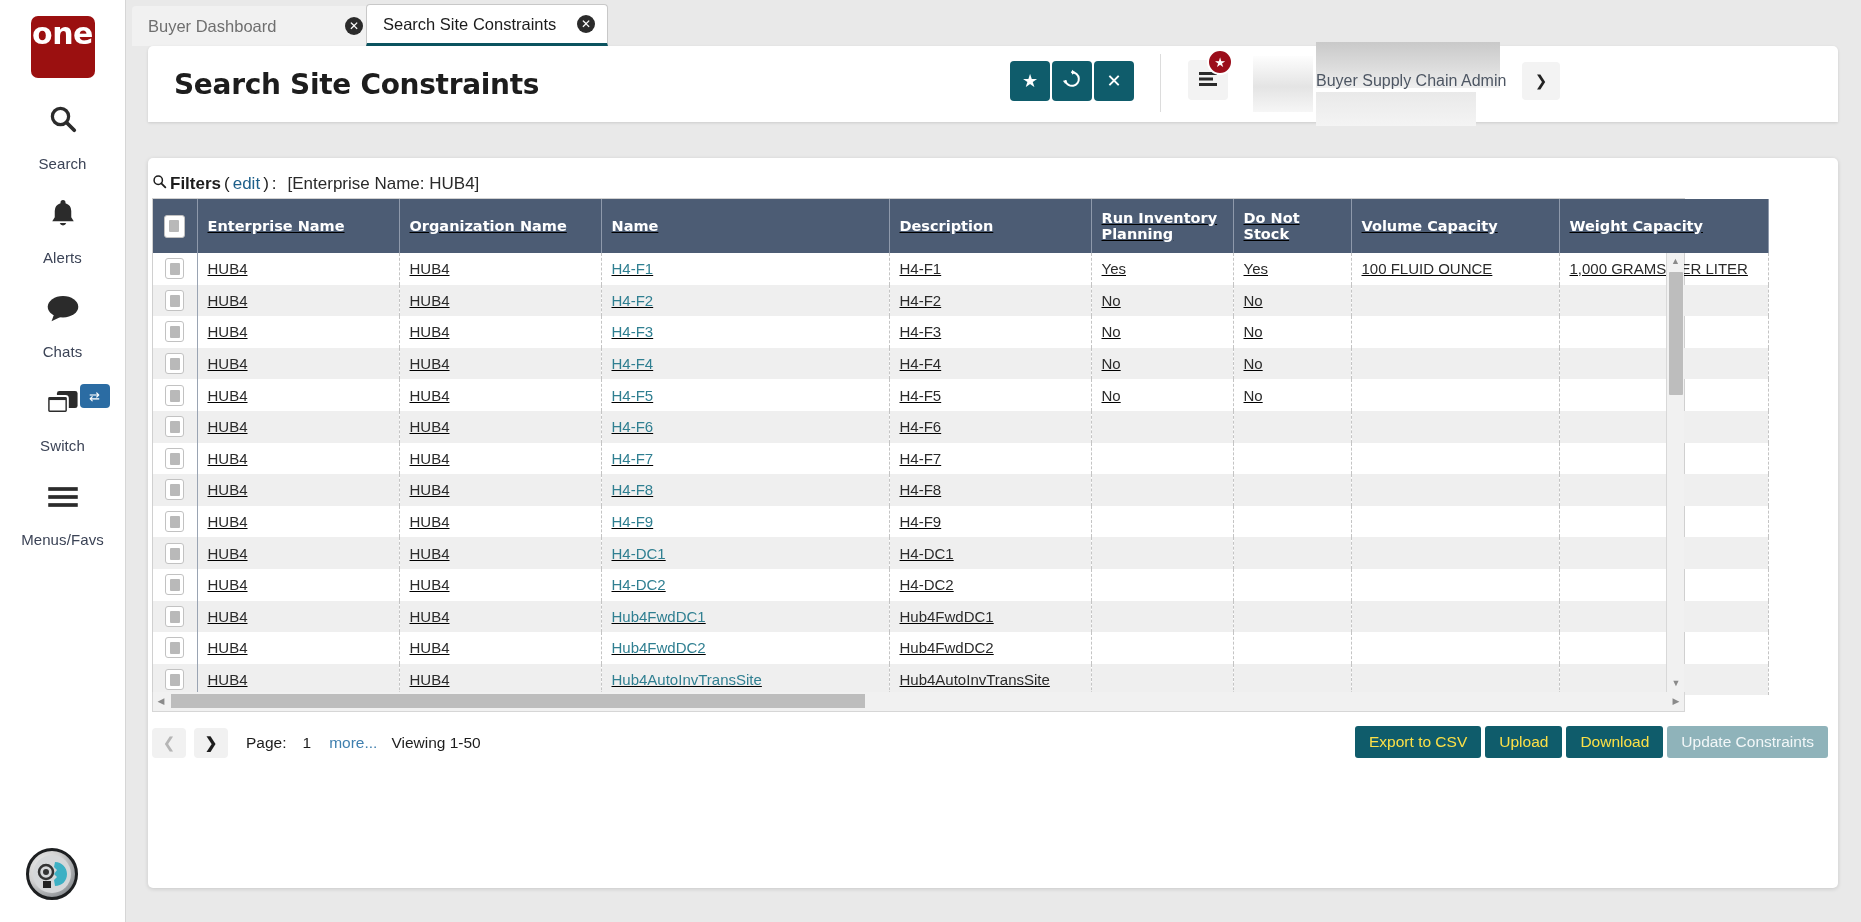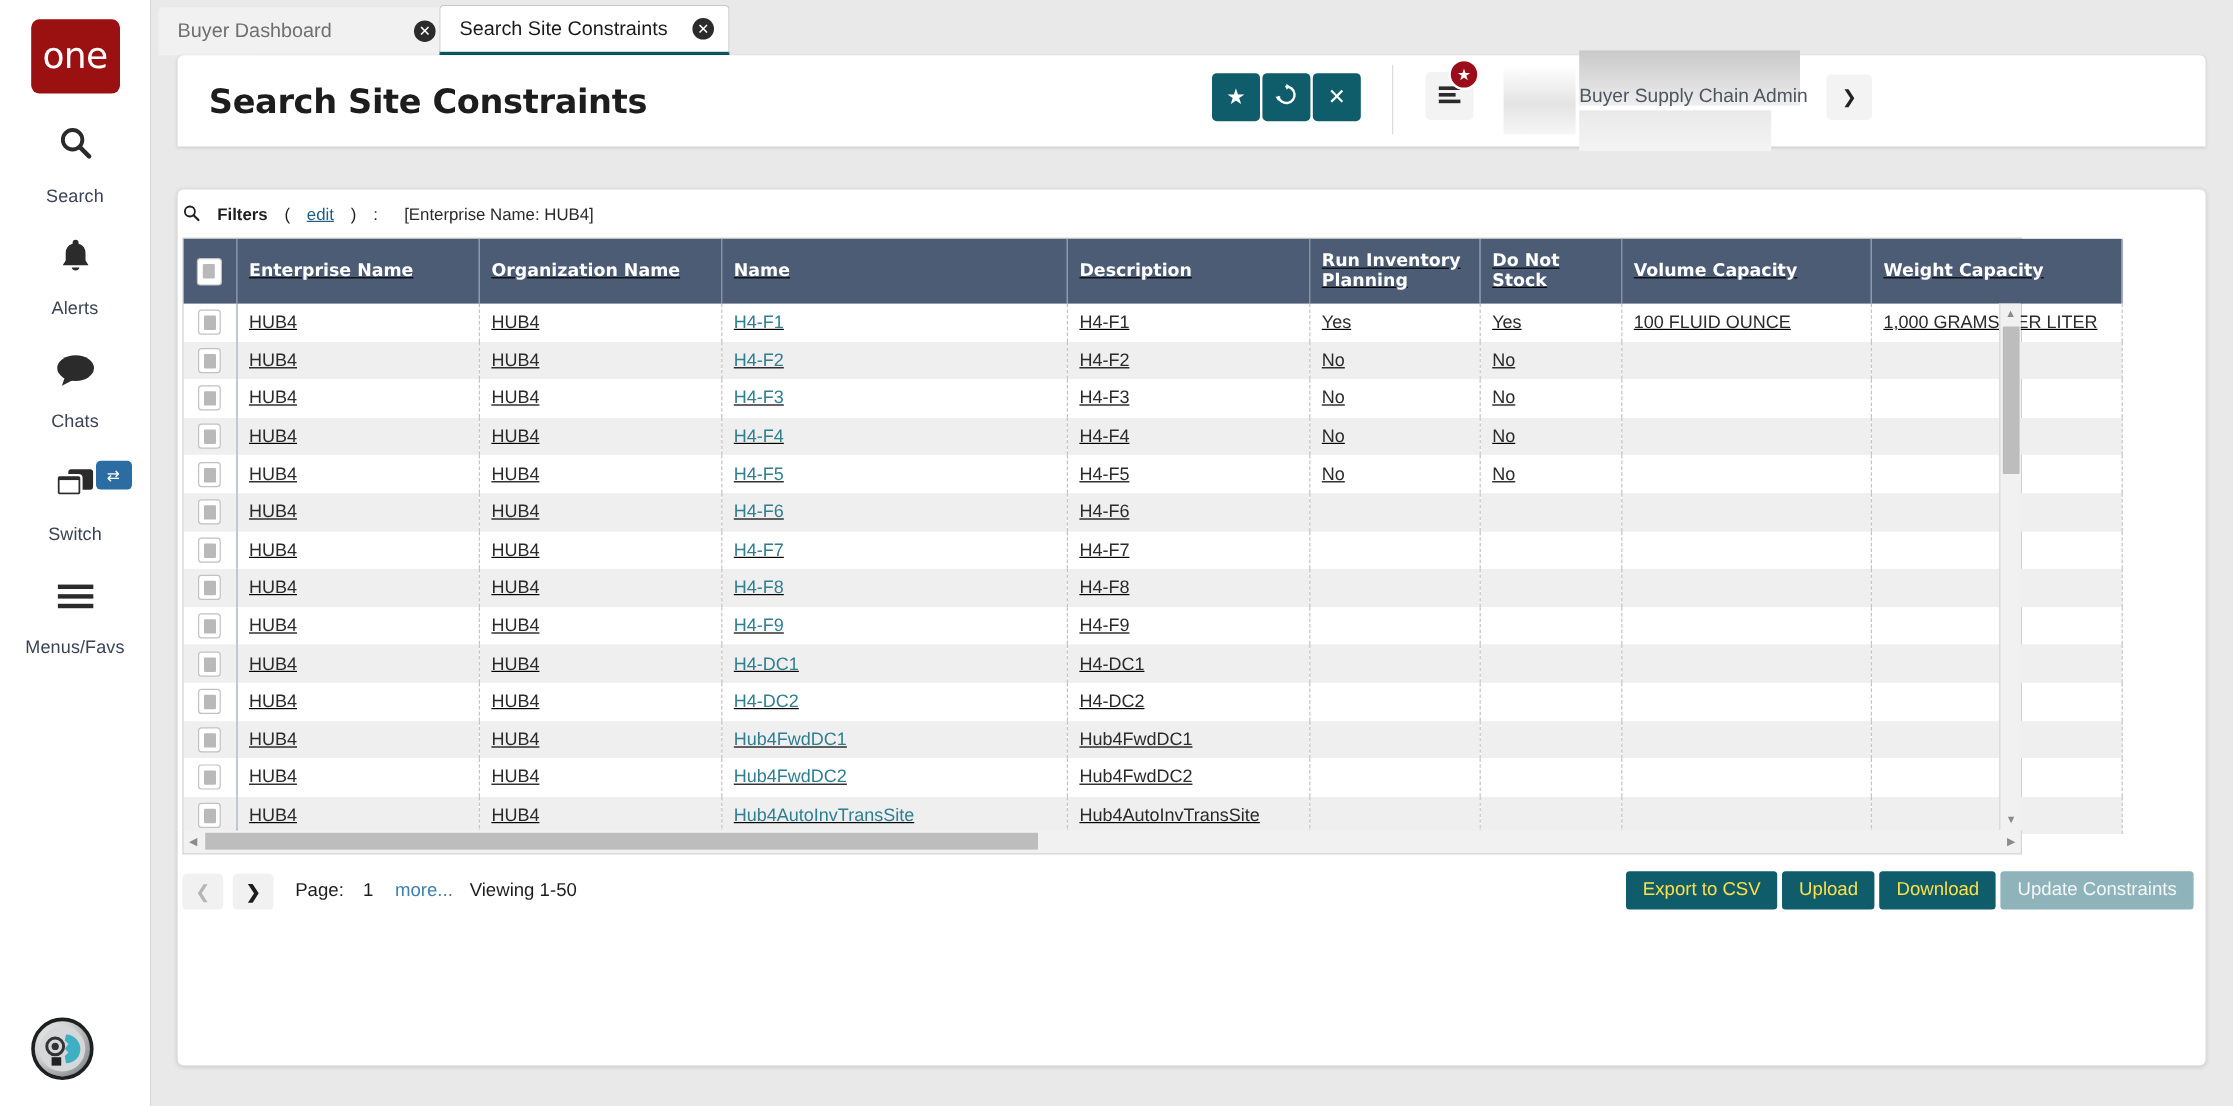--- a/index.html
+++ b/index.html
@@ -12,25 +12,25 @@
 
   
   #left-nav {
     position: absolute; left: 0; top: 0;
     width: 126px; height: 922px;
     background: #ffffff;
     border-right: 1px solid #d6d6d6;
     display: flex; flex-direction: column; align-items: center;
   }
   #brand-logo {
-    width: 74px; height: 62px; margin-top: 16px;
+    width: 64px; height: 62px; margin-top: 16px;
     background: #9b1010;
     border-radius: 7px;
-    display: flex; align-items: center; justify-content: center;
-    color: #fff; font-size: 30px; font-weight: 400; letter-spacing: -0.5px;
+    display: flex; align-items: flex-start; justify-content: center;
+    color: #fff; font-size: 30px; font-weight: 700; letter-spacing: -0.5px;
     font-family: "DejaVu Sans", sans-serif;
   }
   .nav-item {
     width: 126px; margin-top: 22px;
     display: flex; flex-direction: column; align-items: center;
     cursor: pointer; position: relative;
   }
   .nav-item .nav-ico {
     height: 34px; display: flex; align-items: flex-end; justify-content: center;
     color: #2b2b2b;
@@ -149,25 +149,25 @@
 
   
   #body-card {
     position: absolute; left: 148px; top: 158px;
     width: 1690px; height: 730px;
     background: #ffffff; border-radius: 5px;
     box-shadow: 0 1px 4px rgba(0,0,0,0.14);
   }
   #filters-row {
     position: absolute; left: 4px; top: 12px; height: 24px;
-    display: flex; align-items: flex-start; gap: 14px;
-    font-size: 14px; color: #1d1d1d;
+    display: flex; align-items: flex-end; gap: 3px;
+    font-size: 17px; color: #1d1d1d;
   }
   #filters-label { font-weight: 700; }
-  #filters-edit { color: #1d5f8a; text-decoration: underline; cursor: pointer; }
+  #filters-edit { color: #1d5f8a; cursor: pointer; }
   #filters-value { margin-left: 8px; color: #2a2a2a; }
 
   
   #grid-wrap {
     position: absolute; left: 4px; top: 40px;
     width: 1533px; height: 494px;
     border: 1px solid #d0d0d0;
     text-decoration: underline;
   }
   table#grid { border-collapse: collapse; width: 100%; table-layout: fixed; }

